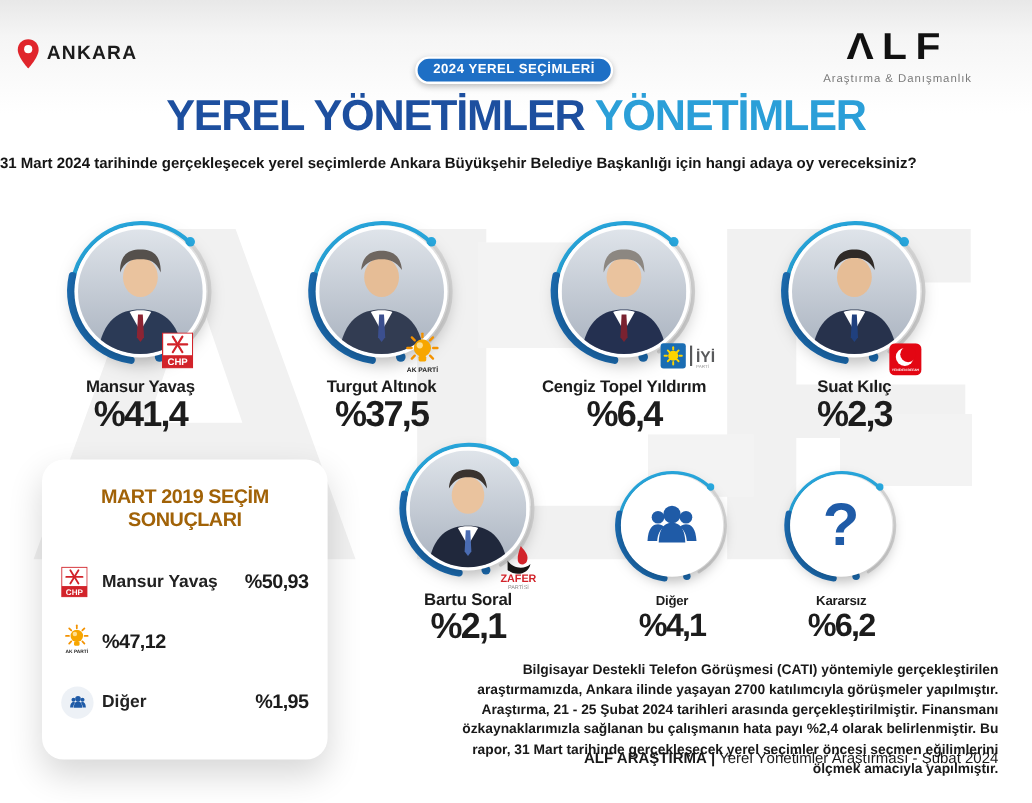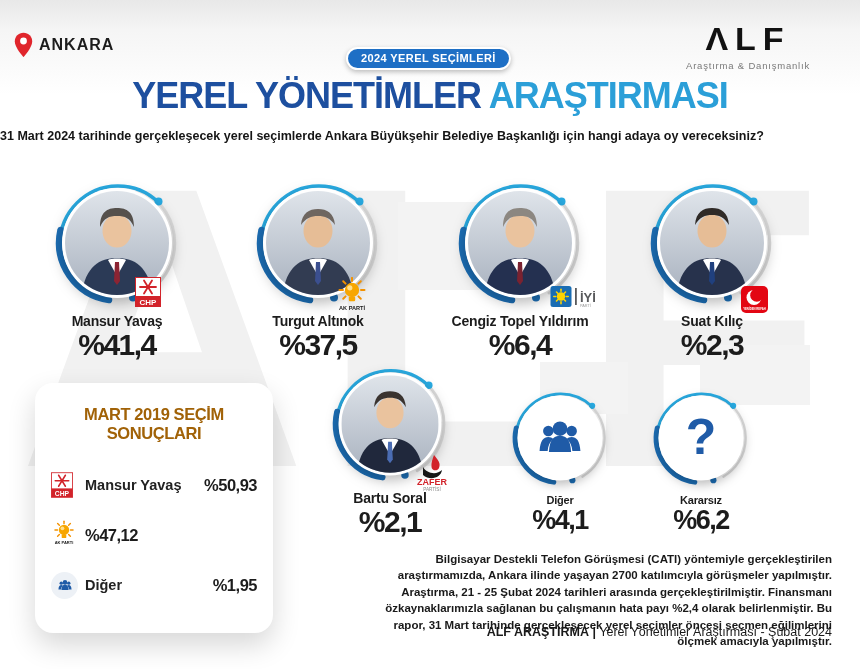--- a/index.html
+++ b/index.html
@@ -102,21 +102,21 @@
 
   <div class="badge">2024 YEREL SEÇİMLERİ</div>
 
   <div class="brand">
     <div class="brand-logo">ΛLF</div>
     <div class="brand-tag">Araştırma &amp; Danışmanlık</div>
   </div>
 
   <div class="title">
     <span class="t1">YEREL YÖNETİMLER</span>
-    <span class="t2">ARAŞTIRMASI</span>
+    <span class="t2">YÖNETİMLER</span>
   </div>
 
   <div class="question">31 Mart 2024 tarihinde gerçekleşecek yerel seçimlerde Ankara Büyükşehir Belediye Başkanlığı için hangi adaya oy vereceksiniz?</div>
 
   <div class="card" style="left:17px;top:181px;">
     <div class="ringwrap">
       <svg class="ring" width="124" height="124" viewBox="0 0 124 124">
         <path class="arc-gray" d="M 91 11.8 A 58 58 0 0 1 91 112"></path>
         <path class="arc-cyan" d="M 103 21 A 58 58 0 0 0 21 103"></path>
           <circle cx="103.5" cy="20.5" r="4" fill="#29abe2"></circle>

